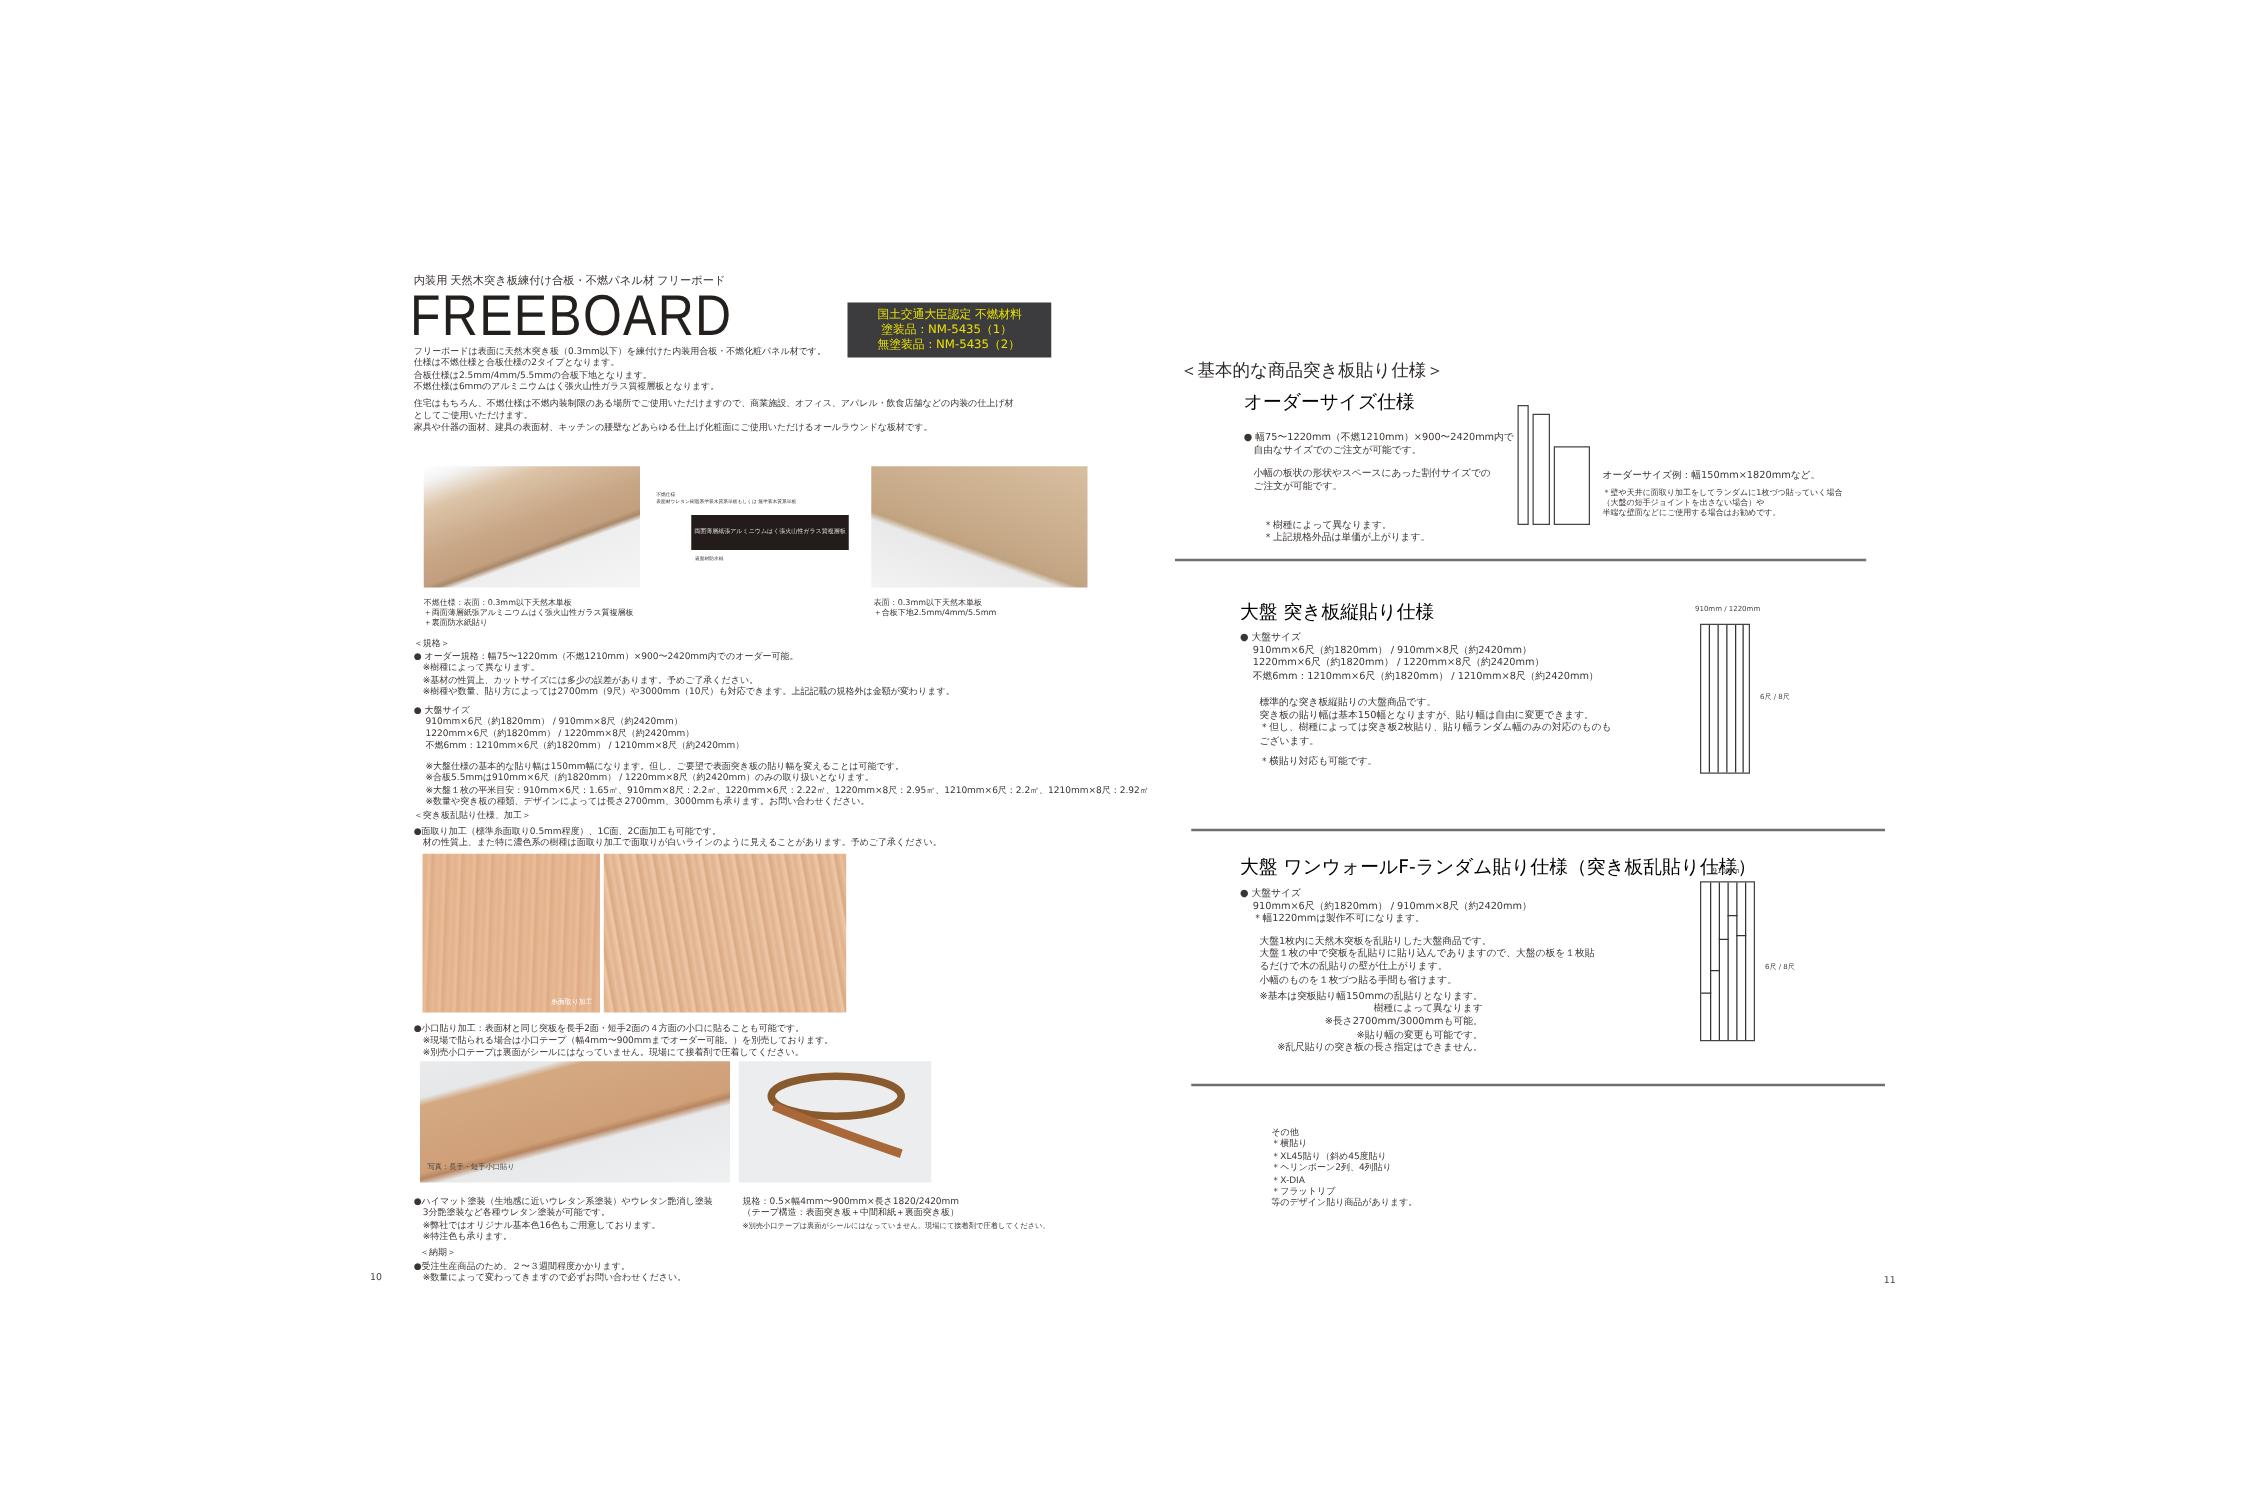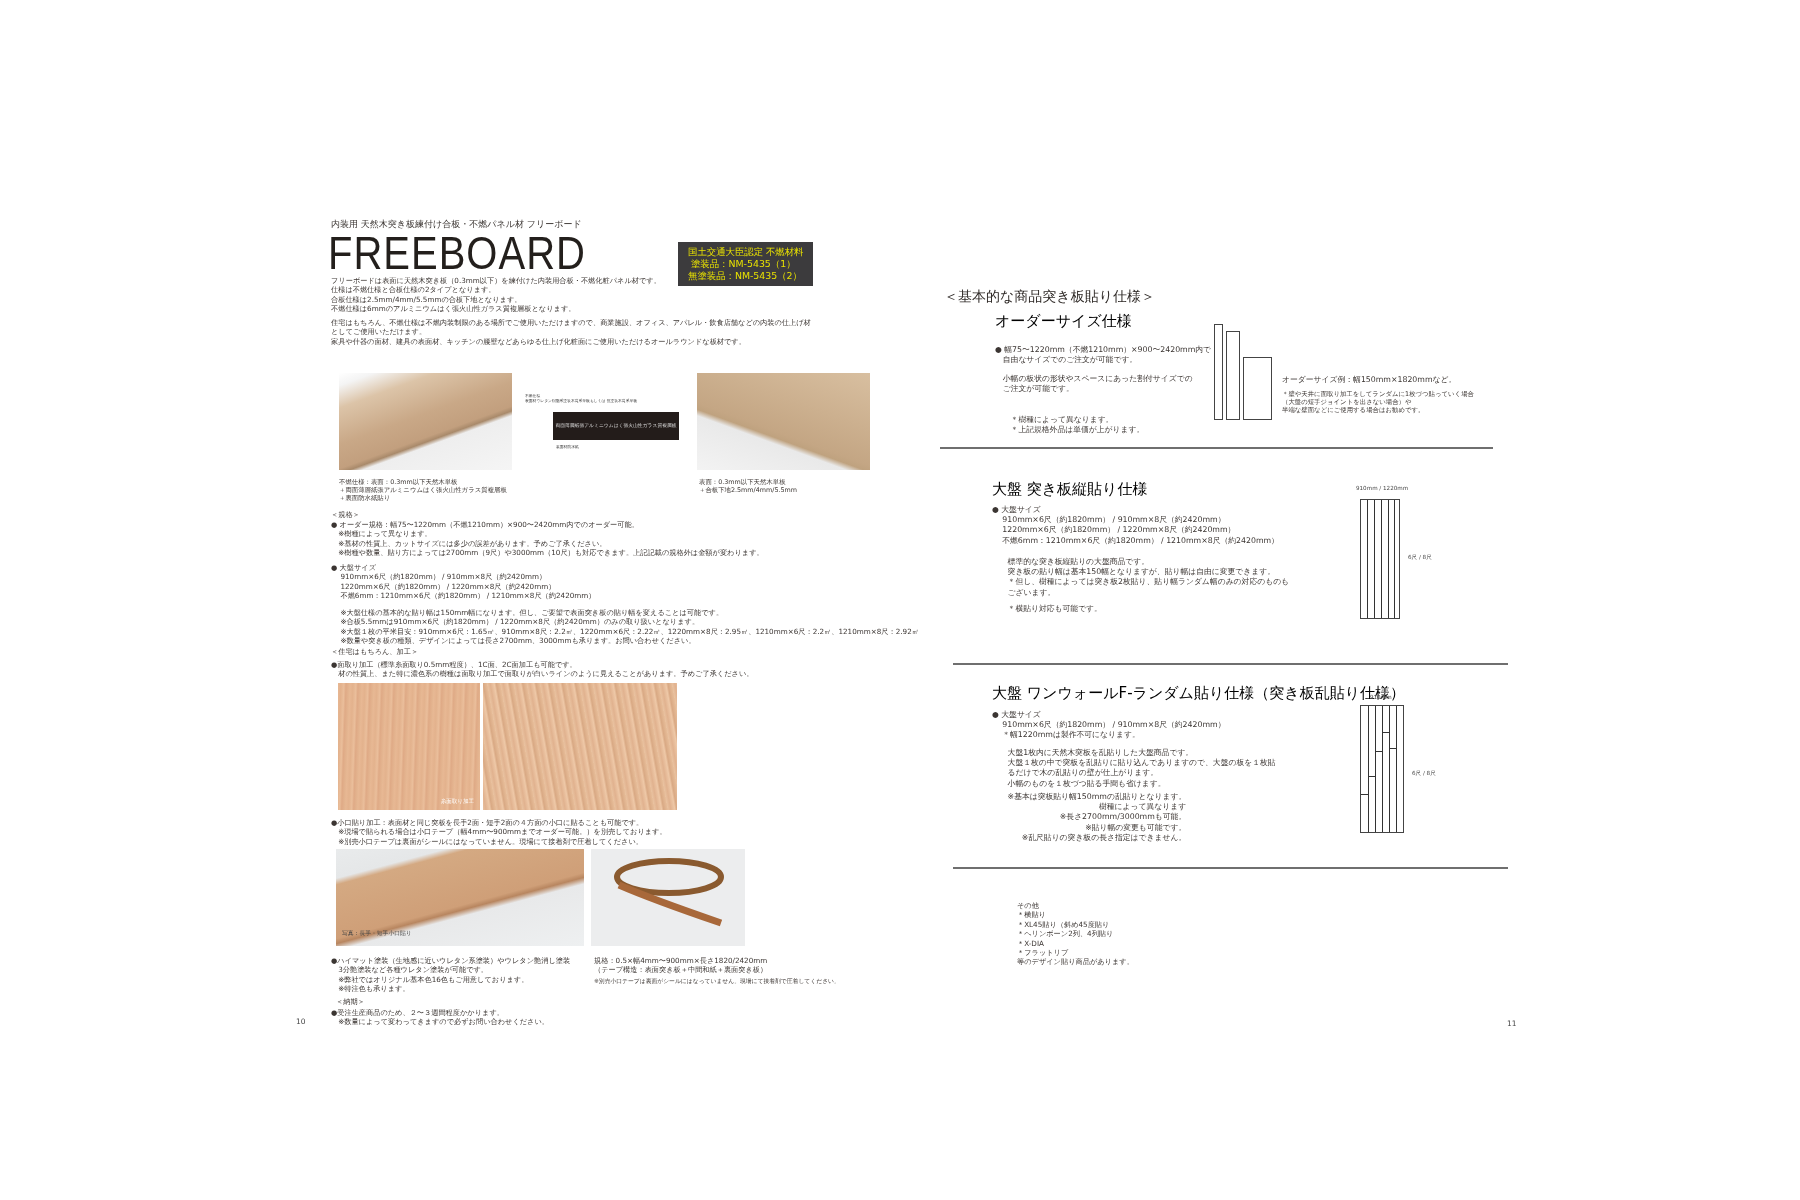--- a/index.html
+++ b/index.html
@@ -1,22 +1,22 @@
 <!DOCTYPE html>
 <html><head>
 <meta charset="utf-8">
 <style>
   html,body{margin:0;padding:0;background:#fff;}
   body{width:1800px;height:1200px;position:relative;overflow:hidden;font-family:"DejaVu Sans","Liberation Sans",sans-serif;color:#3a3431;}
   .abs{position:absolute;}
   .t{font-size:7.2px;line-height:9.4px;white-space:pre;color:#3b3532;}
   .t8{font-size:7.8px;line-height:10.2px;white-space:pre;color:#3b3532;}
-  .sub{font-size:9px;color:#3a3431;}
+  .sub{font-size:9px;color:#3a3431;font-family:Liberation Serif, serif;}
   .brand{font-family:"Liberation Sans","DejaVu Sans",sans-serif;font-size:40px;font-weight:400;letter-spacing:1px;color:#231f1c;transform:scaleY(1.15);transform-origin:left top;}
-  .badge{background:#3c3b3d;color:#e9e200;font-size:9.4px;line-height:12px;padding:4px 10px;white-space:pre;}
+  .badge{background:#3c3b3d;color:#e9e200;font-size:9.4px;line-height:12px;padding:4px 24px;white-space:pre;}
   .photo{overflow:hidden;}
   .wood1{background:linear-gradient(160deg,#fff 0%,#f4f4f4 8%,#dcc4a8 22%,#c9a887 45%,#c29f7e 60%,#a98a6b 63%,#eeeeee 66%,#f5f5f5 100%);}
   .wood2{background:linear-gradient(200deg,#d8bfa0 0%,#ccb08f 35%,#c4a684 58%,#bfa27f 62%,#e9e9e9 66%,#f3f3f3 100%);}
   .grain{background:repeating-linear-gradient(92deg,#e8b894 0,#e3b28d 3px,#eabe9b 6px,#dfaa86 8px,#e6b893 12px);}
   .grain2{background:repeating-linear-gradient(80deg,#e9c2a0 0,#e1b28f 3px,#eec8a7 7px,#d9a984 9px,#e7bd99 13px);}
   .plank{background:linear-gradient(165deg,#e9ebec 0%,#e5e7e8 18%,#d4a982 22%,#cf9f78 55%,#b88660 58%,#e8e9ea 62%,#eef0f1 100%);}
   .tape{background:#ecedee;}
   .xsec{background:#231c1a;color:#ddd;font-size:4.8px;line-height:28px;text-align:center;white-space:pre;}
   .rule{background:#6f6f6f;height:2px;}
   .h-right{font-size:14px;color:#2e2926;}
@@ -49,21 +49,21 @@
 <div class="abs" style="left:556px;top:444px;font-size:3.8px;color:#333;white-space:pre;">裏面材防水紙</div>
 
 <div class="abs photo wood2" style="left:697px;top:373px;width:173px;height:97px;"></div>
 <div class="abs t" style="left:699px;top:478px;font-size:6.4px;line-height:8px;"><div>表面：0.3mm以下天然木単板</div><div>＋合板下地2.5mm/4mm/5.5mm</div></div>
 
 <div class="abs t" style="left:331px;top:510px;">＜規格＞</div>
 <div class="abs t" style="left:331px;top:520px;"><div>● オーダー規格：幅75〜1220mm（不燃1210mm）×900〜2420mm内でのオーダー可能。</div><div>　※樹種によって異なります。</div><div>　※基材の性質上、カットサイズには多少の誤差があります。予めご了承ください。</div><div>　※樹種や数量、貼り方によっては2700mm（9尺）や3000mm（10尺）も対応できます。上記記載の規格外は金額が変わります。</div></div>
 <div class="abs t" style="left:331px;top:563px;"><div>● 大盤サイズ</div><div>　 910mm×6尺（約1820mm） / 910mm×8尺（約2420mm）</div><div>　 1220mm×6尺（約1820mm） / 1220mm×8尺（約2420mm）</div><div>　 不燃6mm：1210mm×6尺（約1820mm） / 1210mm×8尺（約2420mm）</div></div>
 <div class="abs t" style="left:331px;top:608px;"><div>　 ※大盤仕様の基本的な貼り幅は150mm幅になります。但し、ご要望で表面突き板の貼り幅を変えることは可能です。</div><div>　 ※合板5.5mmは910mm×6尺（約1820mm） / 1220mm×8尺（約2420mm）のみの取り扱いとなります。</div><div>　 ※大盤１枚の平米目安：910mm×6尺：1.65㎡、910mm×8尺：2.2㎡、1220mm×6尺：2.22㎡、1220mm×8尺：2.95㎡、1210mm×6尺：2.2㎡、1210mm×8尺：2.92㎡</div><div>　 ※数量や突き板の種類、デザインによっては長さ2700mm、3000mmも承ります。お問い合わせください。</div></div>
 
-<div class="abs t" style="left:331px;top:647px;">＜住宅はもちろん、加工＞</div>
+<div class="abs t" style="left:331px;top:647px;">＜突き板乱貼り仕様、加工＞</div>
 <div class="abs t" style="left:331px;top:660px;"><div>●面取り加工（標準糸面取り0.5mm程度）、1C面、2C面加工も可能です。</div><div>　材の性質上、また特に濃色系の樹種は面取り加工で面取りが白いラインのように見えることがあります。予めご了承ください。</div></div>
 
 <div class="abs photo grain" style="left:338px;top:683px;width:142px;height:127px;">
   <div class="abs" style="right:6px;bottom:5px;font-size:5.5px;color:#fff;">糸面取り加工</div>
 </div>
 <div class="abs photo grain2" style="left:483px;top:683px;width:194px;height:127px;"></div>
 
 <div class="abs t" style="left:331px;top:818px;"><div>●小口貼り加工：表面材と同じ突板を長手2面・短手2面の４方面の小口に貼ることも可能です。</div><div>　※現場で貼られる場合は小口テープ（幅4mm〜900mmまでオーダー可能。）を別売しております。</div><div>　※別売小口テープは裏面がシールにはなっていません。現場にて接着剤で圧着してください。</div></div>
 
 <div class="abs photo plank" style="left:336px;top:849px;width:248px;height:97px;">

